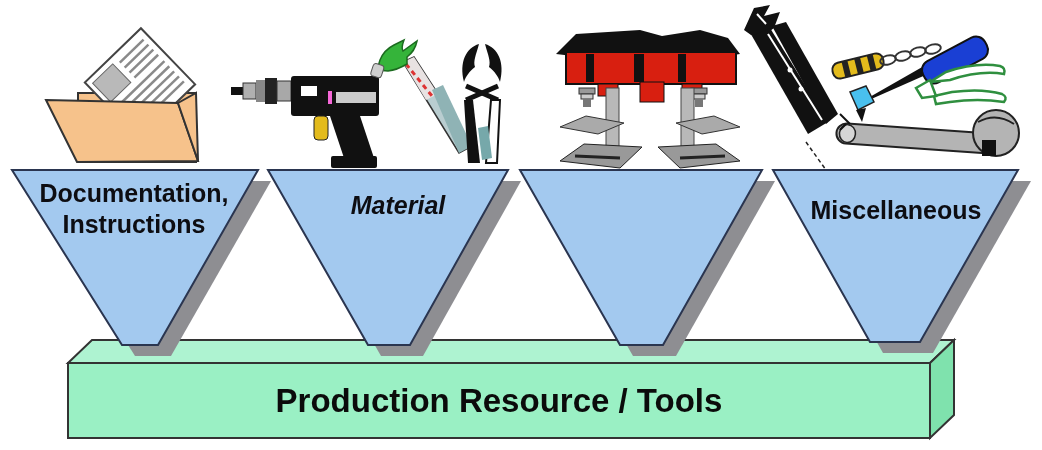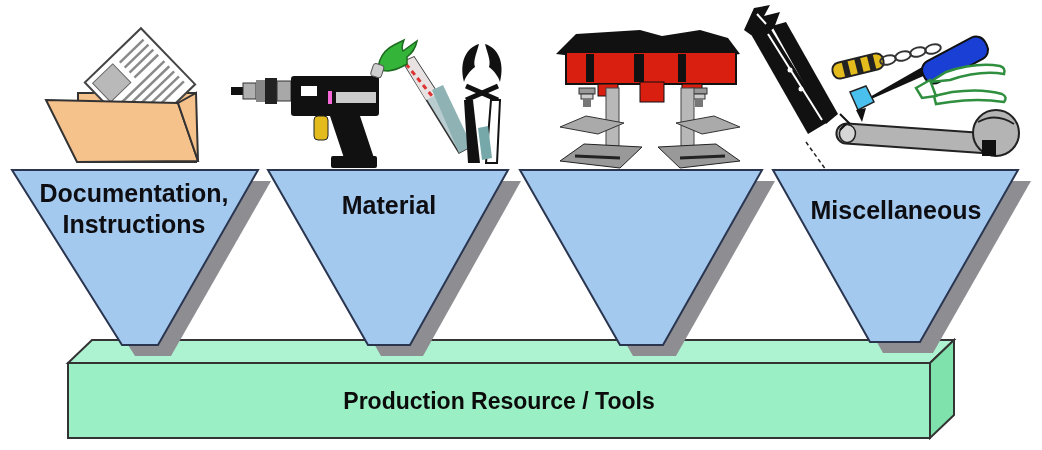--- a/index.html
+++ b/index.html
@@ -2,21 +2,21 @@
 <html><head>
 <meta charset="utf-8">
 <style>
   html,body{margin:0;padding:0;background:#fff;}
   .canvas{position:relative;width:1042px;height:450px;background:#fff;overflow:hidden;
           font-family:"Liberation Sans", sans-serif;}
   .canvas svg{position:absolute;left:0;top:0;}
   .label{position:absolute;transform:translateX(-50%);color:#0d0d12;font-weight:700;
          font-size:25px;line-height:31px;text-align:center;white-space:pre-line;}
   .box-label{position:absolute;transform:translateX(-50%);color:#0b0b0b;font-weight:700;
-         font-size:23px;line-height:38px;white-space:nowrap;}
+         font-size:33px;line-height:38px;white-space:nowrap;}
 </style>
 </head>
 <body>
 
 <div class="canvas">
 <svg width="1042" height="450" viewBox="0 0 1042 450">
 
   <g>
     <polygon points="68,363 92,340 954,340 930,363" fill="#aef3d1" stroke="#333" stroke-width="2"></polygon>
     <polygon points="930,363 954,340 954,415 930,438" fill="#7fe2ad" stroke="#333" stroke-width="2"></polygon>
@@ -169,16 +169,16 @@
       <path d="M934,96 L952,92 Q982,88 1002,94 Q1008,97 1004,102 Q978,98 950,102 L936,104 Z"></path>
       <path d="M916,88 L930,80 L936,96 L922,98 Z"></path>
     </g>
     <line x1="840" y1="114" x2="850" y2="124" stroke="#111" stroke-width="2"></line>
     <line x1="846" y1="124" x2="840" y2="130" stroke="#111" stroke-width="2"></line>
   </g>
 </svg>
 
   <div class="label" style="left:134px; top:178px;">Documentation,
 Instructions</div>
-  <div class="label" style="left:389px; top:190px;">Material</div>
+  <div class="label" style="left:398px; top:190px;font-style:italic;">Material</div>
   <div class="label" style="left:896px; top:195px;">Miscellaneous</div>
   <div class="box-label" style="left:499px; top:382px;">Production Resource / Tools</div>
 </div>
 
 </body></html>

